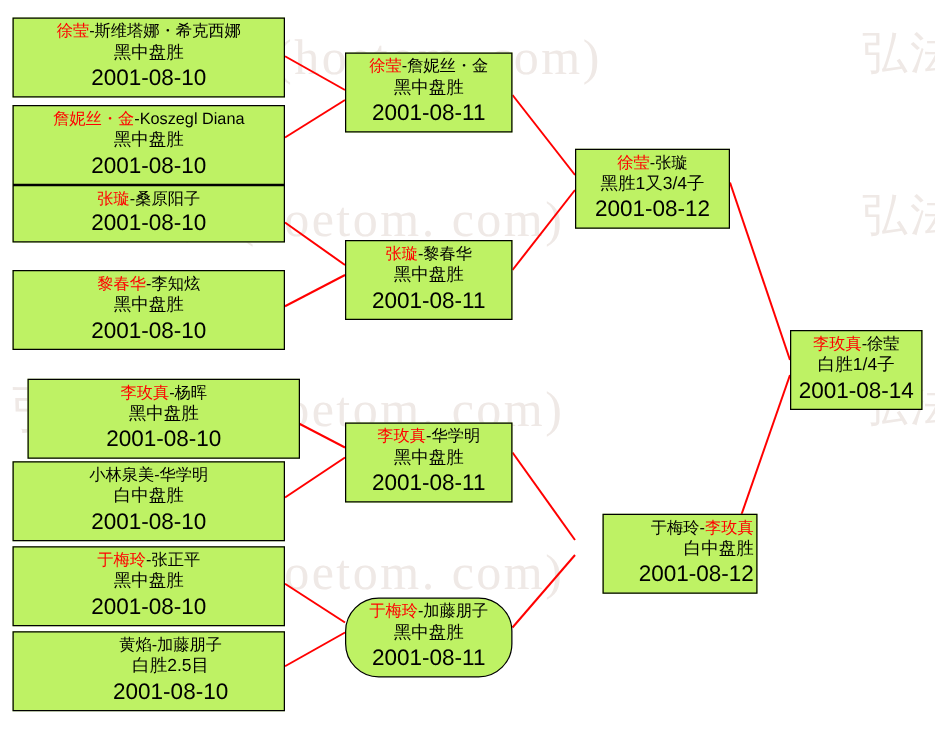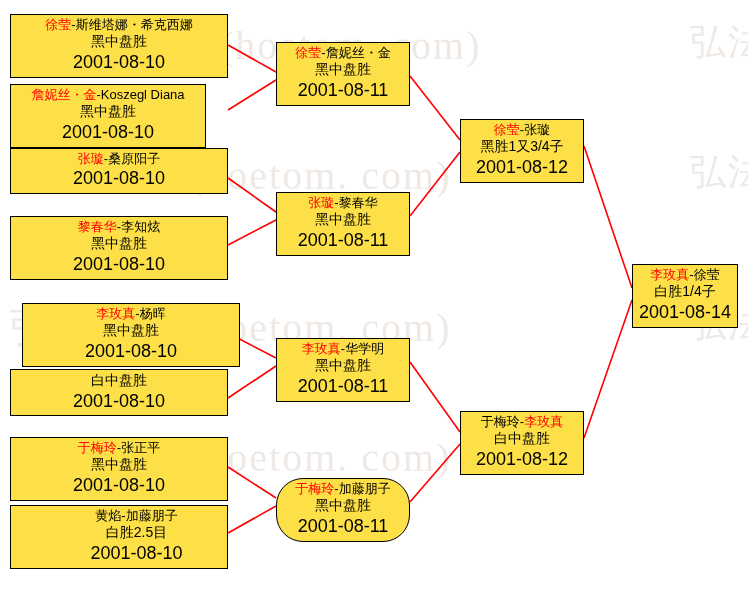--- a/index.html
+++ b/index.html
@@ -45,21 +45,21 @@
     top: 0;
     width: 748px;
     height: 589px;
     z-index: 1;
     pointer-events: none;
   }
   .node {
     position: absolute;
     box-sizing: border-box;
     border: 1px solid #000000;
-    background: #fde047;
+    background: #bef264;
     text-align: center;
     z-index: 2;
     padding: 2px 2px 3px 2px;
     line-height: 1.26;
   }
   .node .ln {
     display: block;
     white-space: nowrap;
   }
   .node .players {
@@ -121,21 +121,21 @@
       <path d="M 584 438 L 632 300"></path>
     </g>
   </svg>
 
   <div class="node" style="left:10px; top:14px; width:218px;">
     <span class="ln players"><span class="w">徐莹</span><span class="sep">-</span><span class="l">斯维塔娜・希克西娜</span></span>
     <span class="ln result">黑中盘胜</span>
     <span class="ln date">2001-08-10</span>
   </div>
 
-  <div class="node" style="left:10px; top:84px; width:196px;">
+  <div class="node" style="left:10px; top:84px; width:218px;">
     <span class="ln players"><span class="w">詹妮丝・金</span><span class="sep">-</span><span class="l">Koszegl Diana</span></span>
     <span class="ln result">黑中盘胜</span>
     <span class="ln date">2001-08-10</span>
   </div>
 
   <div class="node" style="left:10px; top:148px; width:218px;">
     <span class="ln players"><span class="w">张璇</span><span class="sep">-</span><span class="l">桑原阳子</span></span>
     <span class="ln date">2001-08-10</span>
   </div>
 
@@ -145,20 +145,21 @@
     <span class="ln date">2001-08-10</span>
   </div>
 
   <div class="node" style="left:10px; top:303px; width:218px;margin-left:12px;">
     <span class="ln players"><span class="w">李玫真</span><span class="sep">-</span><span class="l">杨晖</span></span>
     <span class="ln result">黑中盘胜</span>
     <span class="ln date">2001-08-10</span>
   </div>
 
   <div class="node" style="left:10px; top:369px; width:218px;">
+    <span class="ln players"><span class="l">小林泉美-华学明</span></span>
     <span class="ln result">白中盘胜</span>
     <span class="ln date">2001-08-10</span>
   </div>
 
   <div class="node" style="left:10px; top:437px; width:218px;">
     <span class="ln players"><span class="w">于梅玲</span><span class="sep">-</span><span class="l">张正平</span></span>
     <span class="ln result">黑中盘胜</span>
     <span class="ln date">2001-08-10</span>
   </div>
 
@@ -191,21 +192,21 @@
     <span class="ln result">黑中盘胜</span>
     <span class="ln date">2001-08-11</span>
   </div>
 
   <div class="node" style="left:460px; top:119px; width:124px;">
     <span class="ln players"><span class="w">徐莹</span><span class="sep">-</span><span class="l">张璇</span></span>
     <span class="ln result">黑胜1又3/4子</span>
     <span class="ln date">2001-08-12</span>
   </div>
 
-  <div class="node" style="left:460px; top:411px; width:124px;">
+  <div class="node" style="left:482px; top:411px; width:124px;text-align:right;">
     <span class="ln players"><span class="l">于梅玲</span><span class="sep">-</span><span class="w">李玫真</span></span>
     <span class="ln result">白中盘胜</span>
     <span class="ln date">2001-08-12</span>
   </div>
 
   <div class="node" style="left:632px; top:264px; width:106px;">
     <span class="ln players"><span class="w">李玫真</span><span class="sep">-</span><span class="l">徐莹</span></span>
     <span class="ln result">白胜1/4子</span>
     <span class="ln date">2001-08-14</span>
   </div>

